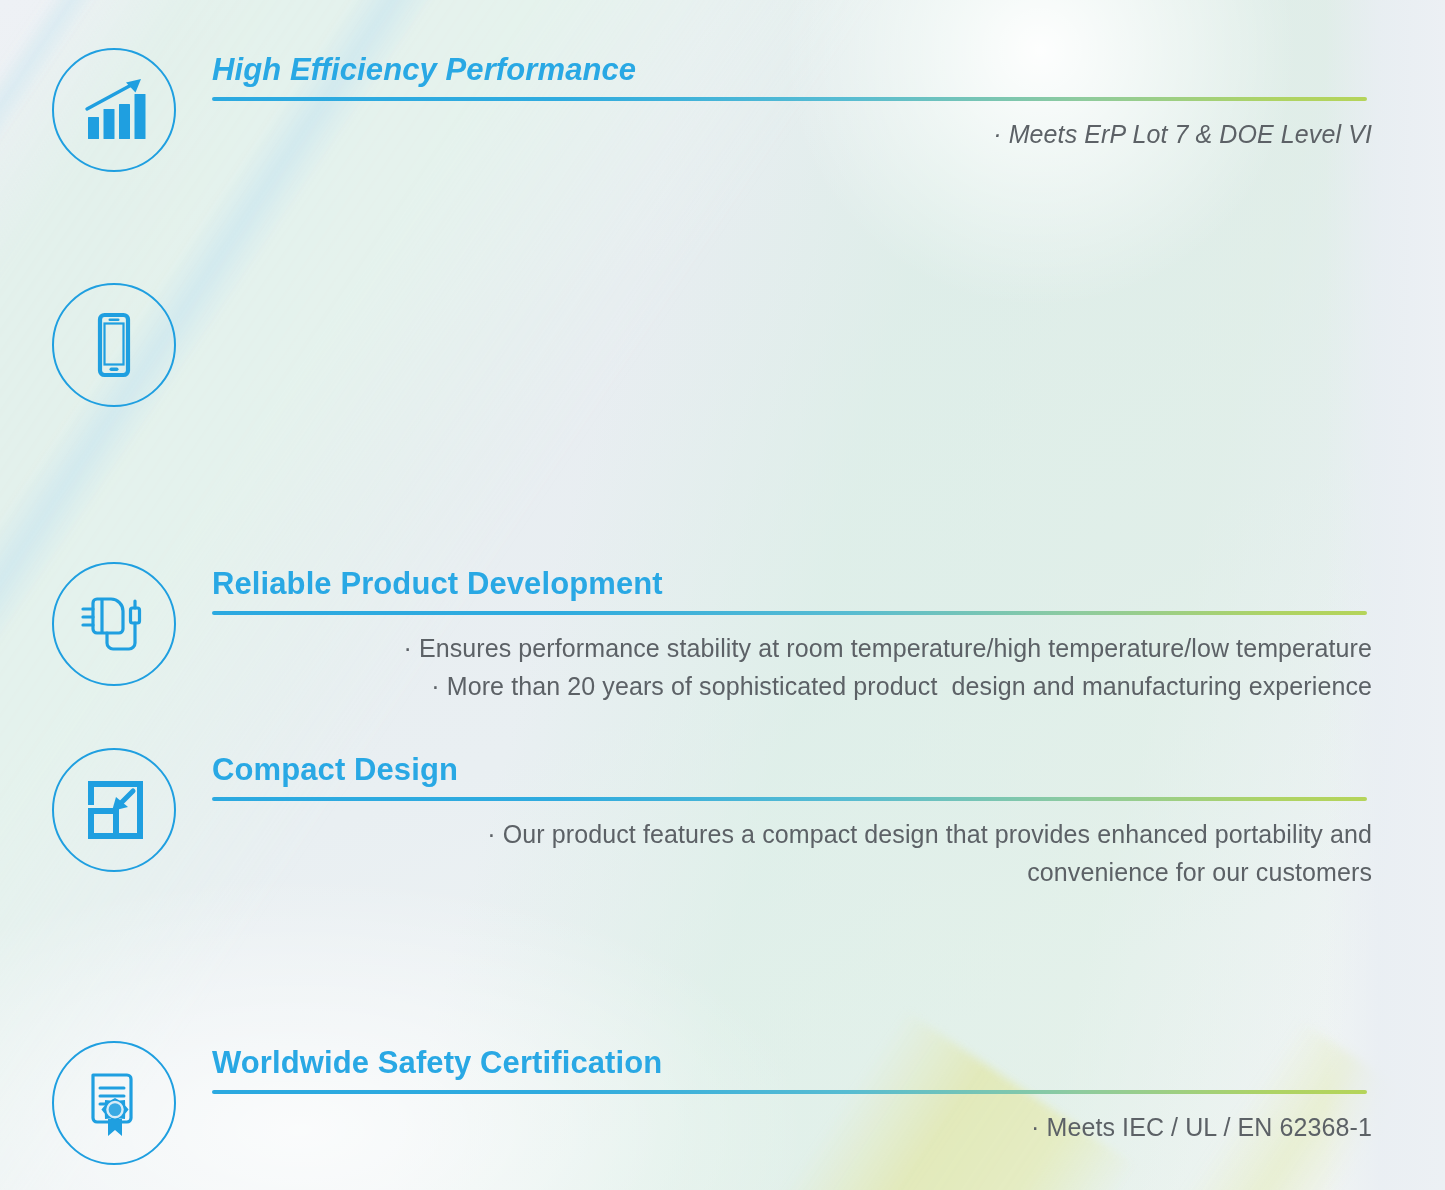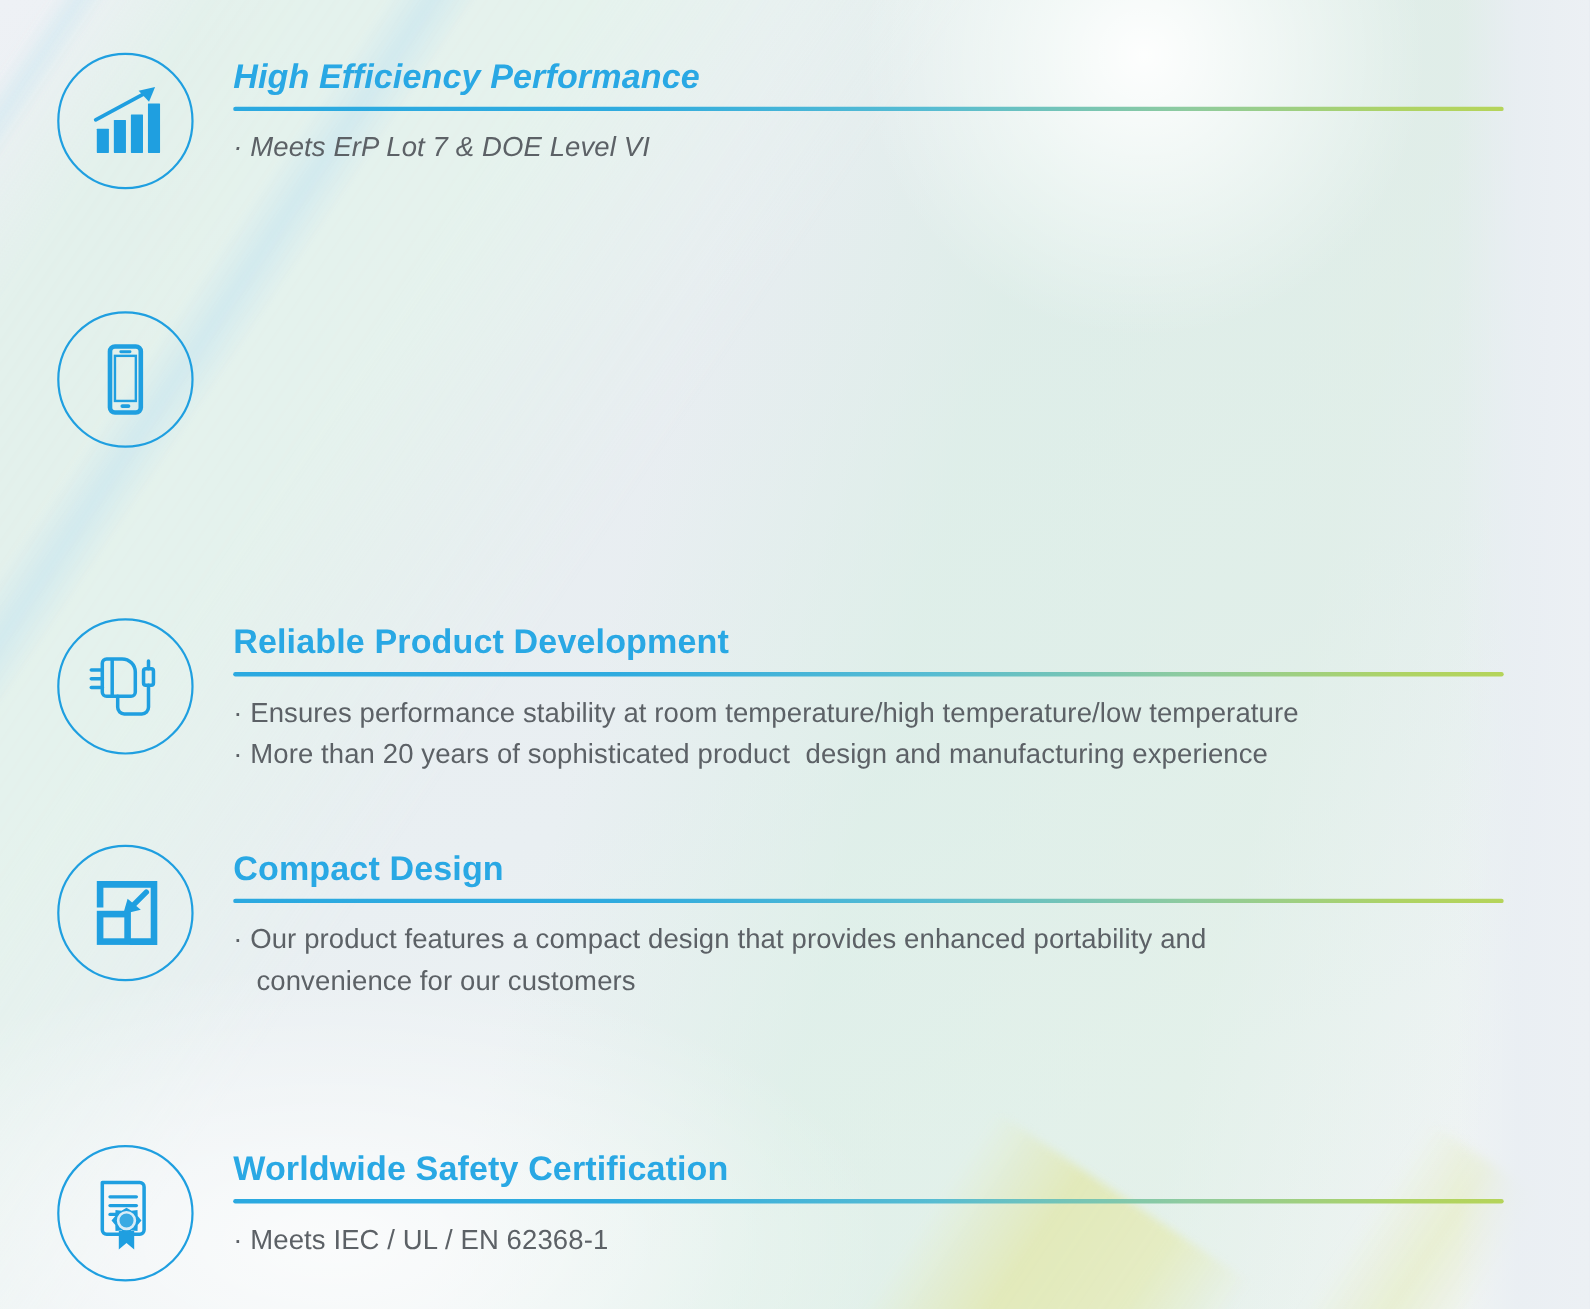--- a/index.html
+++ b/index.html
@@ -192,35 +192,36 @@
       #2ba9e0 0%,
       #2fabdf 30%,
       #57bcd2 55%,
       #8ecb9f 75%,
       #aed364 92%,
       #b5d45a 100%);
   }
 
   .bullets {
     margin-top: 14px;
+    text-align: right;
   }
   .bullet {
     font-size: 25px;
     color: #5c6166;
     line-height: 1.52;
     letter-spacing: 0.1px;
     white-space: pre-wrap;
   }
   .bullet + .bullet { margin-top: 0px; }
 
   
   #row-0 { top: 48px; font-style: italic; }
   #row-1 { top: 283px; }
   #row-2 { top: 516px; margin-top: 46px; }
-  #row-3 { top: 768px; }
+  #row-3 { top: 748px; }
   #row-4 { top: 1041px; }
 </style>
 </head>
 <body>
 
 <div id="page">
 
   <div class="bg-layer bg-base"></div>
   <div class="bg-layer bg-green-wash"></div>
   <div class="bg-diag-band-1"></div>

